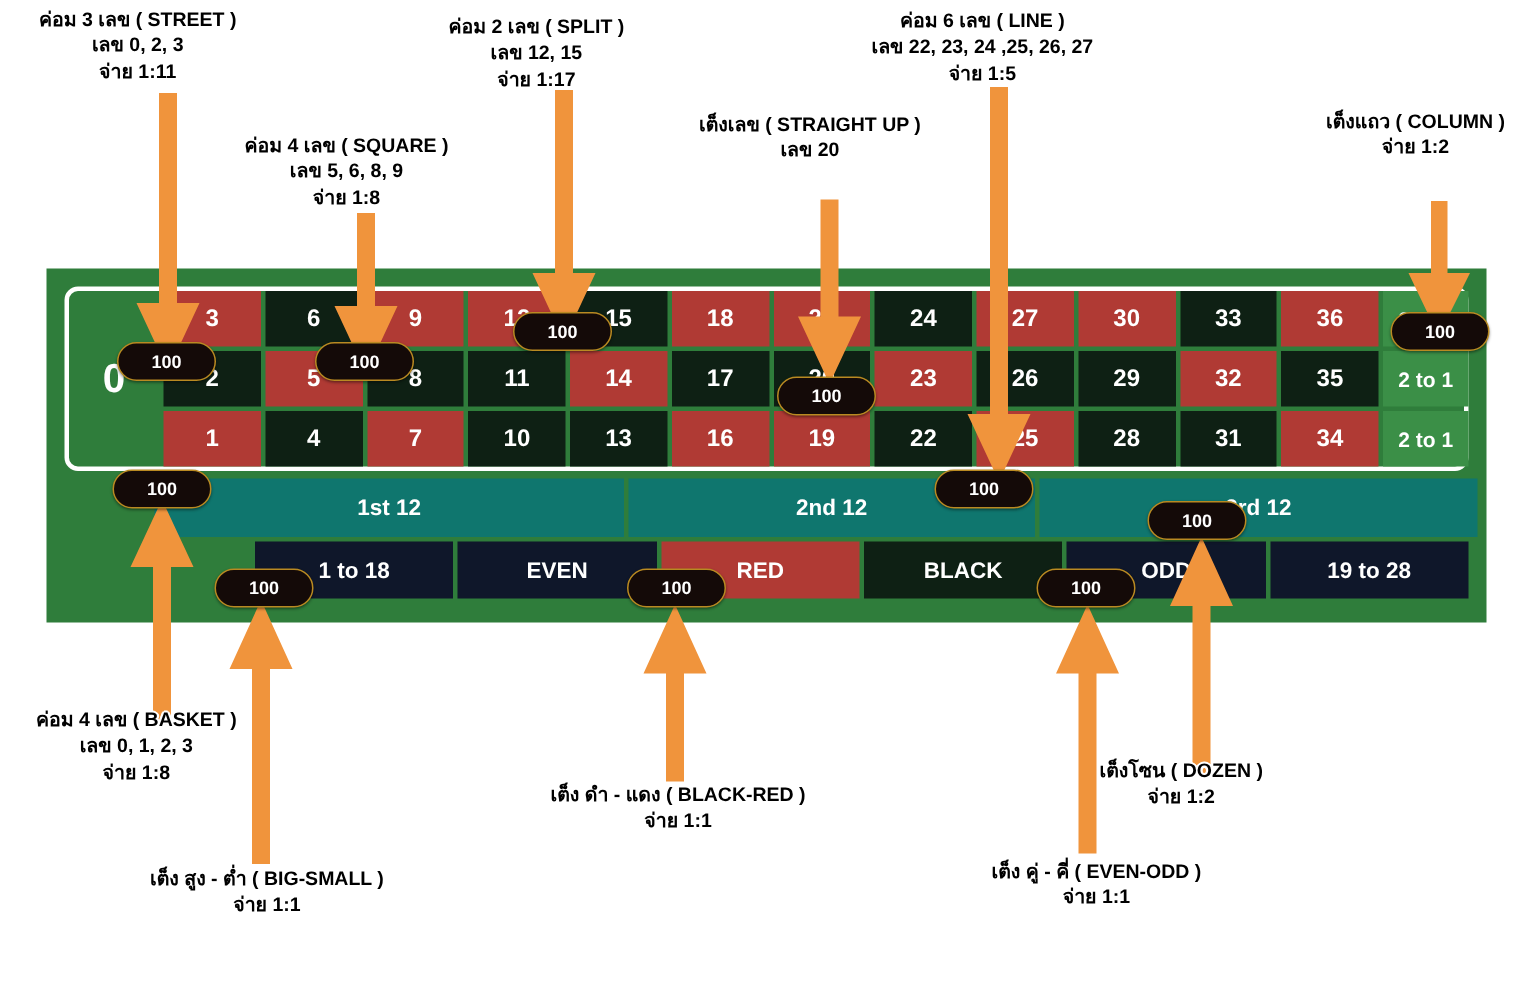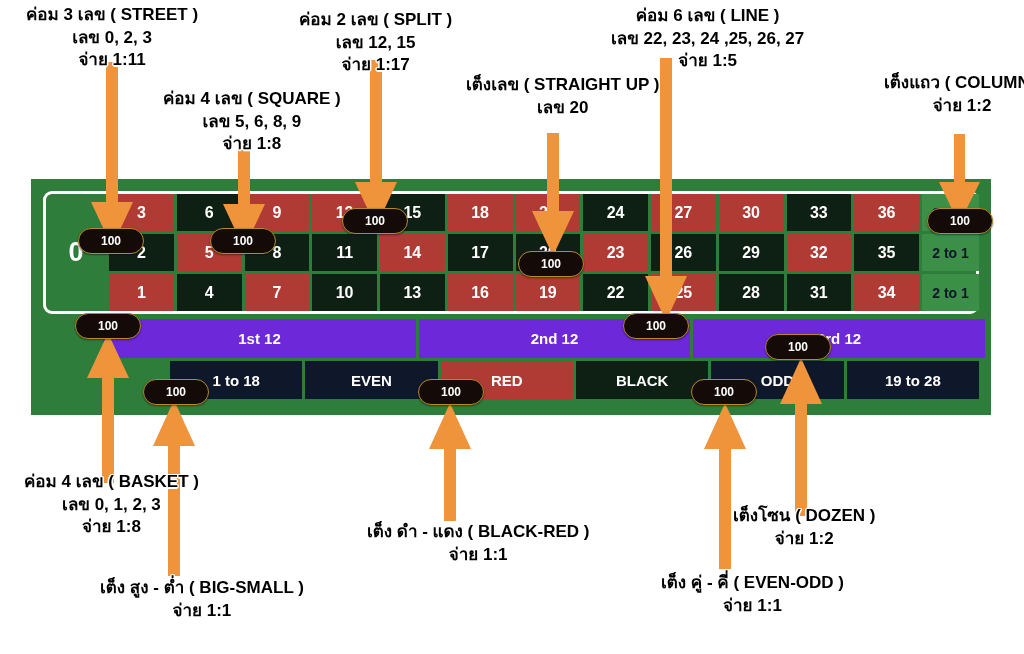--- a/index.html
+++ b/index.html
@@ -13,21 +13,21 @@
     position: relative;
     overflow: hidden;
     font-family: "Liberation Sans", sans-serif;
   }
 
   
   .anno {
     position: absolute;
     color: #000000;
     font-weight: bold;
-    font-size: 17px;
+    font-size: 13px;
     line-height: 1.33;
     white-space: nowrap;
     text-shadow:
       1px 1px 0 #ffffff, -1px 1px 0 #ffffff,
       1px -1px 0 #ffffff, -1px -1px 0 #ffffff,
       0 1.5px 0 #ffffff, 0 -1.5px 0 #ffffff,
       1.5px 0 0 #ffffff, -1.5px 0 0 #ffffff;
   }
   .anno .ln { display: block; }
   .anno.ctr .ln { text-align: center; }
@@ -106,21 +106,21 @@
     width: 57px;
     height: 117px;
     display: grid;
     grid-template-rows: repeat(3, 1fr);
     gap: 3px;
   }
   .col-bet {
     display: flex;
     align-items: center;
     justify-content: center;
-    color: #0f172a;
+    color: #ffffff;
     font-size: 14px;
     font-weight: bold;
     background: #3b8f47;
     box-sizing: border-box;
   }
 
   
   #dozen-row {
     position: absolute;
     left: 72px;
@@ -131,21 +131,21 @@
     grid-template-columns: 313px 271px 292px;
     gap: 3px;
   }
   .dozen-cell {
     display: flex;
     align-items: center;
     justify-content: center;
     color: #ffffff;
     font-size: 15px;
     font-weight: bold;
-    background: #6d28d9;
+    background: #0f766e;
     box-sizing: border-box;
   }
 
   
   #outside-row {
     position: absolute;
     left: 139px;
     top: 182px;
     width: 809px;
     height: 38px;
@@ -346,21 +346,21 @@
   <span class="ln">ค่อม 2 เลข ( SPLIT )</span>
   <span class="ln">เลข 12, 15</span>
   <span class="ln">จ่าย 1:17</span>
 </div>
 
 <div class="anno ctr" style="left:466px; top:74px;">
   <span class="ln">เต็งเลข ( STRAIGHT UP )</span>
   <span class="ln">เลข 20</span>
 </div>
 
-<div class="anno ctr" style="left:581px; top:5px;margin-left:30px;">
+<div class="anno ctr" style="left:581px; top:5px;">
   <span class="ln">ค่อม 6 เลข ( LINE )</span>
   <span class="ln">เลข 22, 23, 24 ,25, 26, 27</span>
   <span class="ln">จ่าย 1:5</span>
 </div>
 
 <div class="anno ctr" style="left:884px; top:72px;">
   <span class="ln">เต็งแถว ( COLUMN )</span>
   <span class="ln">จ่าย 1:2</span>
 </div>
 

